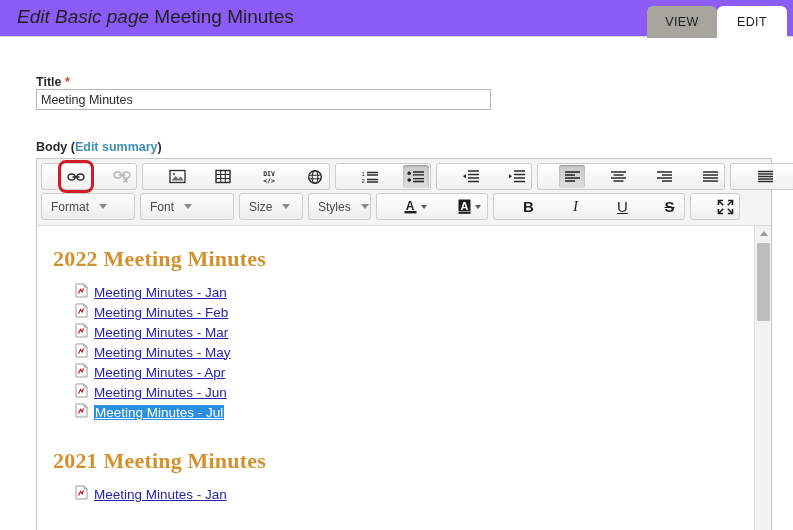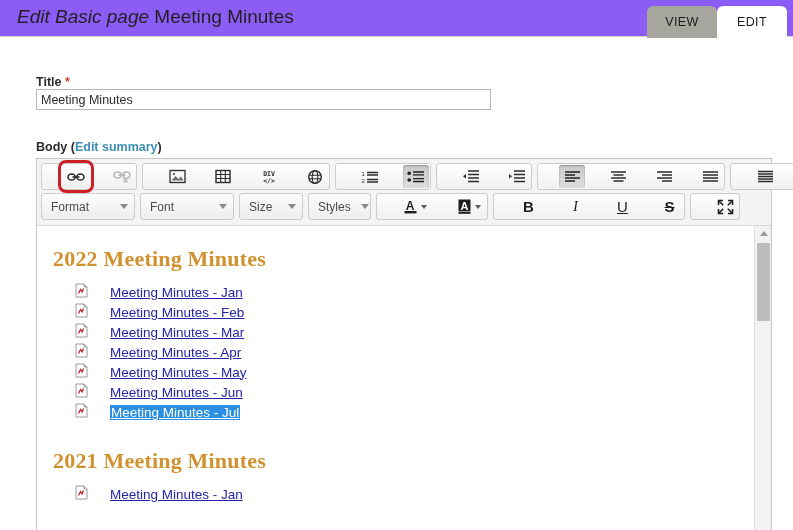--- a/index.html
+++ b/index.html
@@ -163,21 +163,20 @@
 
   
   .tb-combo {
     height: 27px;
     min-width: 60px;
     border: 1px solid #cdcdcd;
     border-radius: 3px;
     background: linear-gradient(#fdfdfd, #ededed);
     display: flex;
     align-items: center;
-    justify-content: space-between;
     padding: 0 6px 0 9px;
     font-size: 12px;
     color: #4a4a4a;
     cursor: pointer;
     gap: 10px;
   }
   .combo-arrow {
     width: 0; height: 0;
     border-left: 4px solid transparent;
     border-right: 4px solid transparent;
@@ -227,21 +226,21 @@
   .doc-h2.second { margin-top: 26px; }
   .doc-list {
     list-style: none;
     margin: 0 0 0 12px;
     padding: 0;
   }
   .doc-list li {
     display: flex;
     align-items: center;
     height: 20px;
-    gap: 22px;
+    gap: 6px;
     margin-left: 18px;
   }
   .doc-link {
     font-family: "Liberation Sans", sans-serif;
     font-size: 13.5px;
     color: #2424a8;
     text-decoration: underline;
     cursor: pointer;
     white-space: nowrap;
   }
@@ -544,31 +543,31 @@
             <span class="doc-link">Meeting Minutes - Mar</span>
           </li>
           <li>
             <span class="doc-icon">
               <svg width="13" height="15" viewBox="0 0 13 15">
                 <path d="M1 1h8l3 3v10H1z" fill="#ffffff" stroke="#9a9a9a" stroke-width="1"></path>
                 <path d="M9 1v3h3" fill="none" stroke="#9a9a9a" stroke-width="1"></path>
                 <path d="M3.5 10.5l2-4 1.6 2.4 1.4-3.4" stroke="#c3272b" stroke-width="1.3" fill="none"></path>
               </svg>
             </span>
+            <span class="doc-link">Meeting Minutes - May</span>
+          </li>
+          <li>
+            <span class="doc-icon">
+              <svg width="13" height="15" viewBox="0 0 13 15">
+                <path d="M1 1h8l3 3v10H1z" fill="#ffffff" stroke="#9a9a9a" stroke-width="1"></path>
+                <path d="M9 1v3h3" fill="none" stroke="#9a9a9a" stroke-width="1"></path>
+                <path d="M3.5 10.5l2-4 1.6 2.4 1.4-3.4" stroke="#c3272b" stroke-width="1.3" fill="none"></path>
+              </svg>
+            </span>
             <span class="doc-link">Meeting Minutes - Apr</span>
-          </li>
-          <li>
-            <span class="doc-icon">
-              <svg width="13" height="15" viewBox="0 0 13 15">
-                <path d="M1 1h8l3 3v10H1z" fill="#ffffff" stroke="#9a9a9a" stroke-width="1"></path>
-                <path d="M9 1v3h3" fill="none" stroke="#9a9a9a" stroke-width="1"></path>
-                <path d="M3.5 10.5l2-4 1.6 2.4 1.4-3.4" stroke="#c3272b" stroke-width="1.3" fill="none"></path>
-              </svg>
-            </span>
-            <span class="doc-link">Meeting Minutes - May</span>
           </li>
           <li>
             <span class="doc-icon">
               <svg width="13" height="15" viewBox="0 0 13 15">
                 <path d="M1 1h8l3 3v10H1z" fill="#ffffff" stroke="#9a9a9a" stroke-width="1"></path>
                 <path d="M9 1v3h3" fill="none" stroke="#9a9a9a" stroke-width="1"></path>
                 <path d="M3.5 10.5l2-4 1.6 2.4 1.4-3.4" stroke="#c3272b" stroke-width="1.3" fill="none"></path>
               </svg>
             </span>
             <span class="doc-link">Meeting Minutes - Jun</span>

